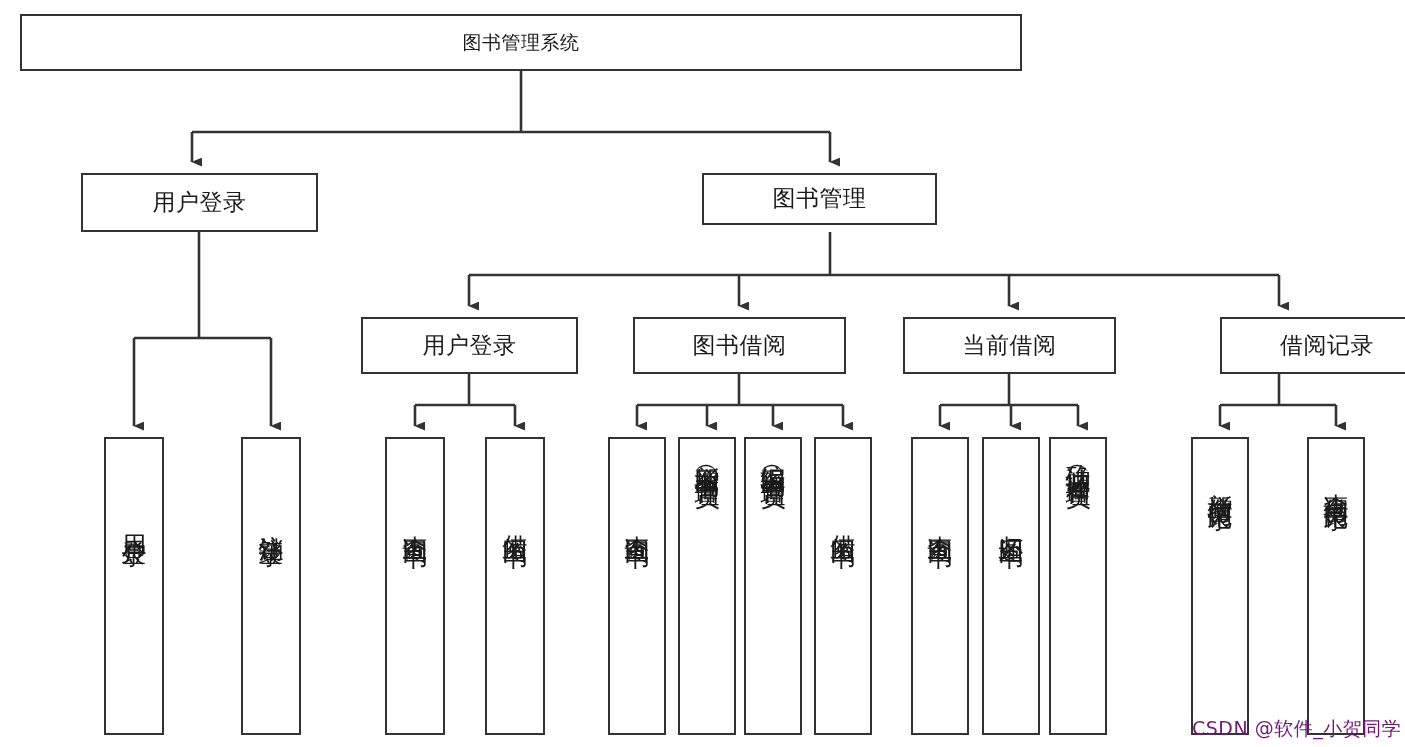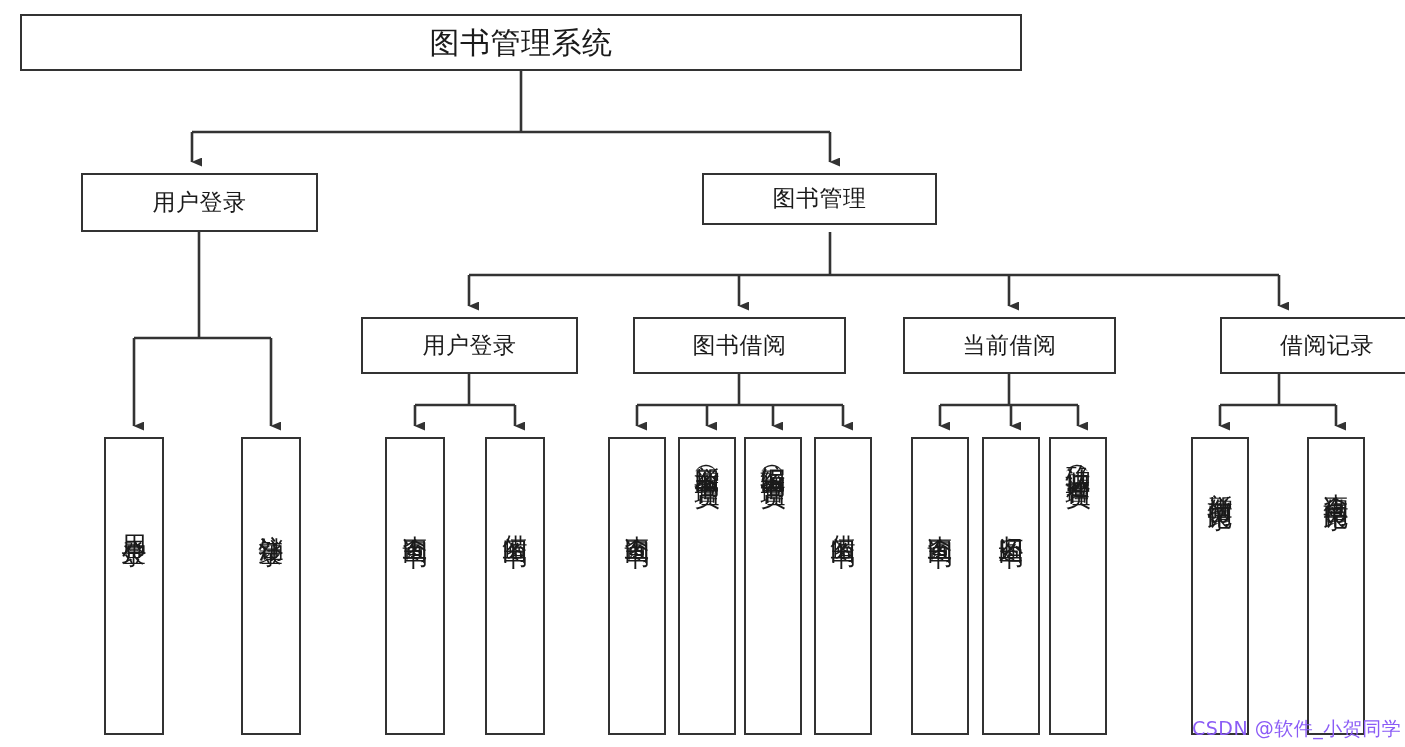--- a/index.html
+++ b/index.html
@@ -41,39 +41,39 @@
     text-align: center;
     line-height: 1.12;
     color: #1a1a1a;
   }
   .node.horiz .node-label {
     writing-mode: horizontal-tb;
     font-size: 23px;
     letter-spacing: 0.5px;
   }
   .node.root .node-label {
-    font-size: 30px;
+    font-size: 19px;
     text-align: right;
   }
   .node.vert {
     align-items: flex-start;
     padding-top: 0;
   }
   .node.vert .node-label {
     writing-mode: vertical-rl;
     text-orientation: upright;
     font-size: 25px;
     line-height: 1.0;
     letter-spacing: 3px;
     margin: 0 auto;
   }
   .watermark {
     position: absolute;
     font-size: 19px;
-    color: #8b5cf6;
+    color: #701a75;
     white-space: nowrap;
     letter-spacing: 0.5px;
     user-select: none;
   }
 </style>
 </head>
 <body>
 
 <div id="canvas">
 

